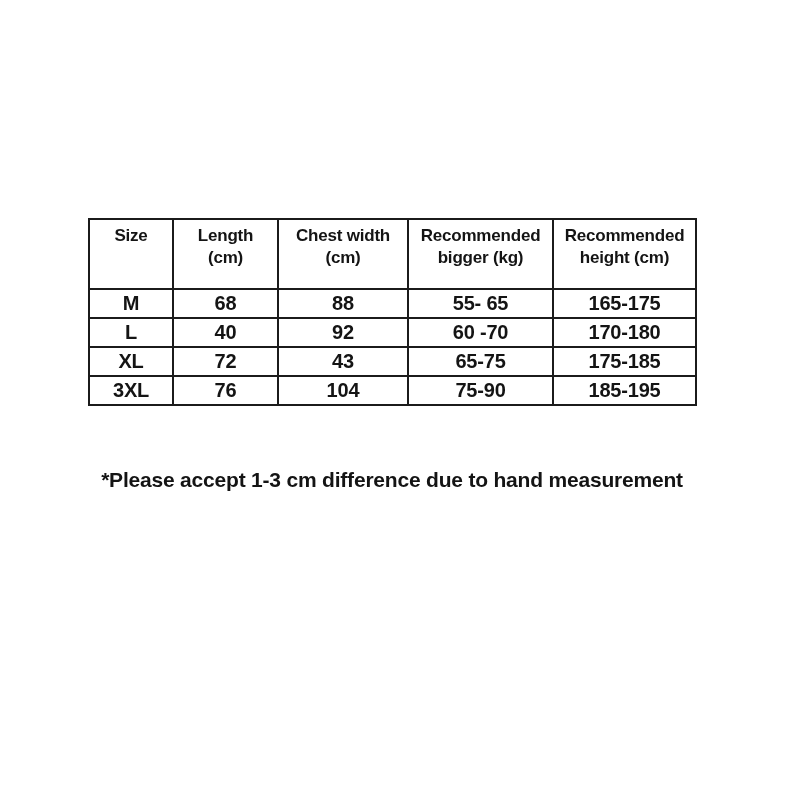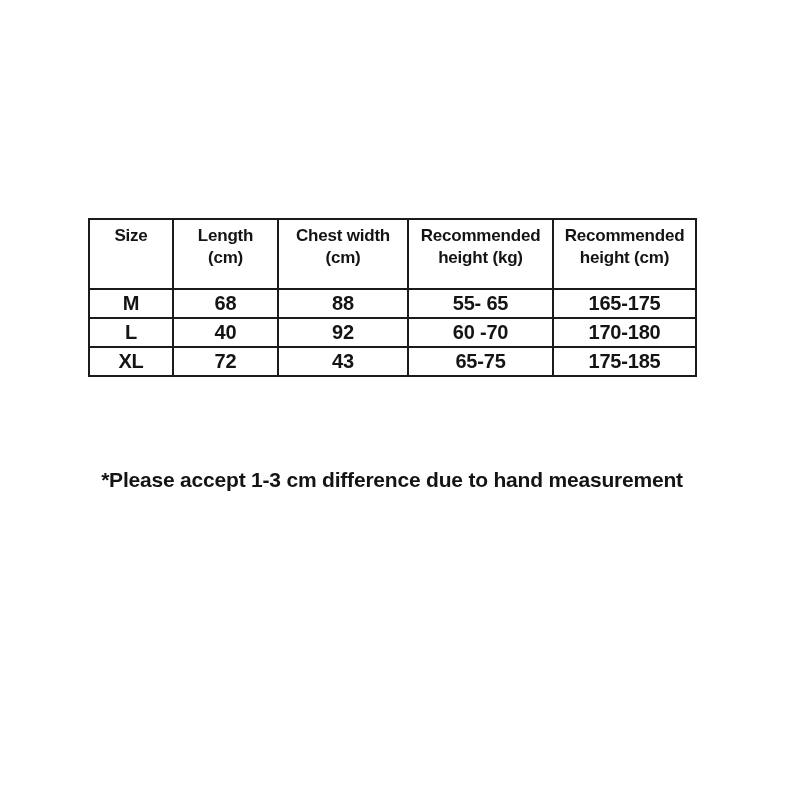--- a/index.html
+++ b/index.html
@@ -86,21 +86,21 @@
         <th>
           <div>Length</div>
           <div>(cm)</div>
         </th>
         <th>
           <div>Chest width</div>
           <div>(cm)</div>
         </th>
         <th>
           <div>Recommended</div>
-          <div>height (kg)</div>
+          <div>bigger (kg)</div>
         </th>
         <th>
           <div>Recommended</div>
           <div>height (cm)</div>
         </th>
       </tr>
     </thead>
     <tbody>
       <tr>
         <td>M</td>
@@ -116,20 +116,27 @@
         <td>60 -70</td>
         <td>170-180</td>
       </tr>
       <tr>
         <td>XL</td>
         <td>72</td>
         <td>43</td>
         <td>65-75</td>
         <td>175-185</td>
       </tr>
+      <tr>
+        <td>3XL</td>
+        <td>76</td>
+        <td>104</td>
+        <td>75-90</td>
+        <td>185-195</td>
+      </tr>
     </tbody>
   </table>
 
   <div class="notes">
     <p class="note">*Please accept 1-3 cm difference due to hand measurement</p>
   </div>
 
 </div>
 
 </body></html>

